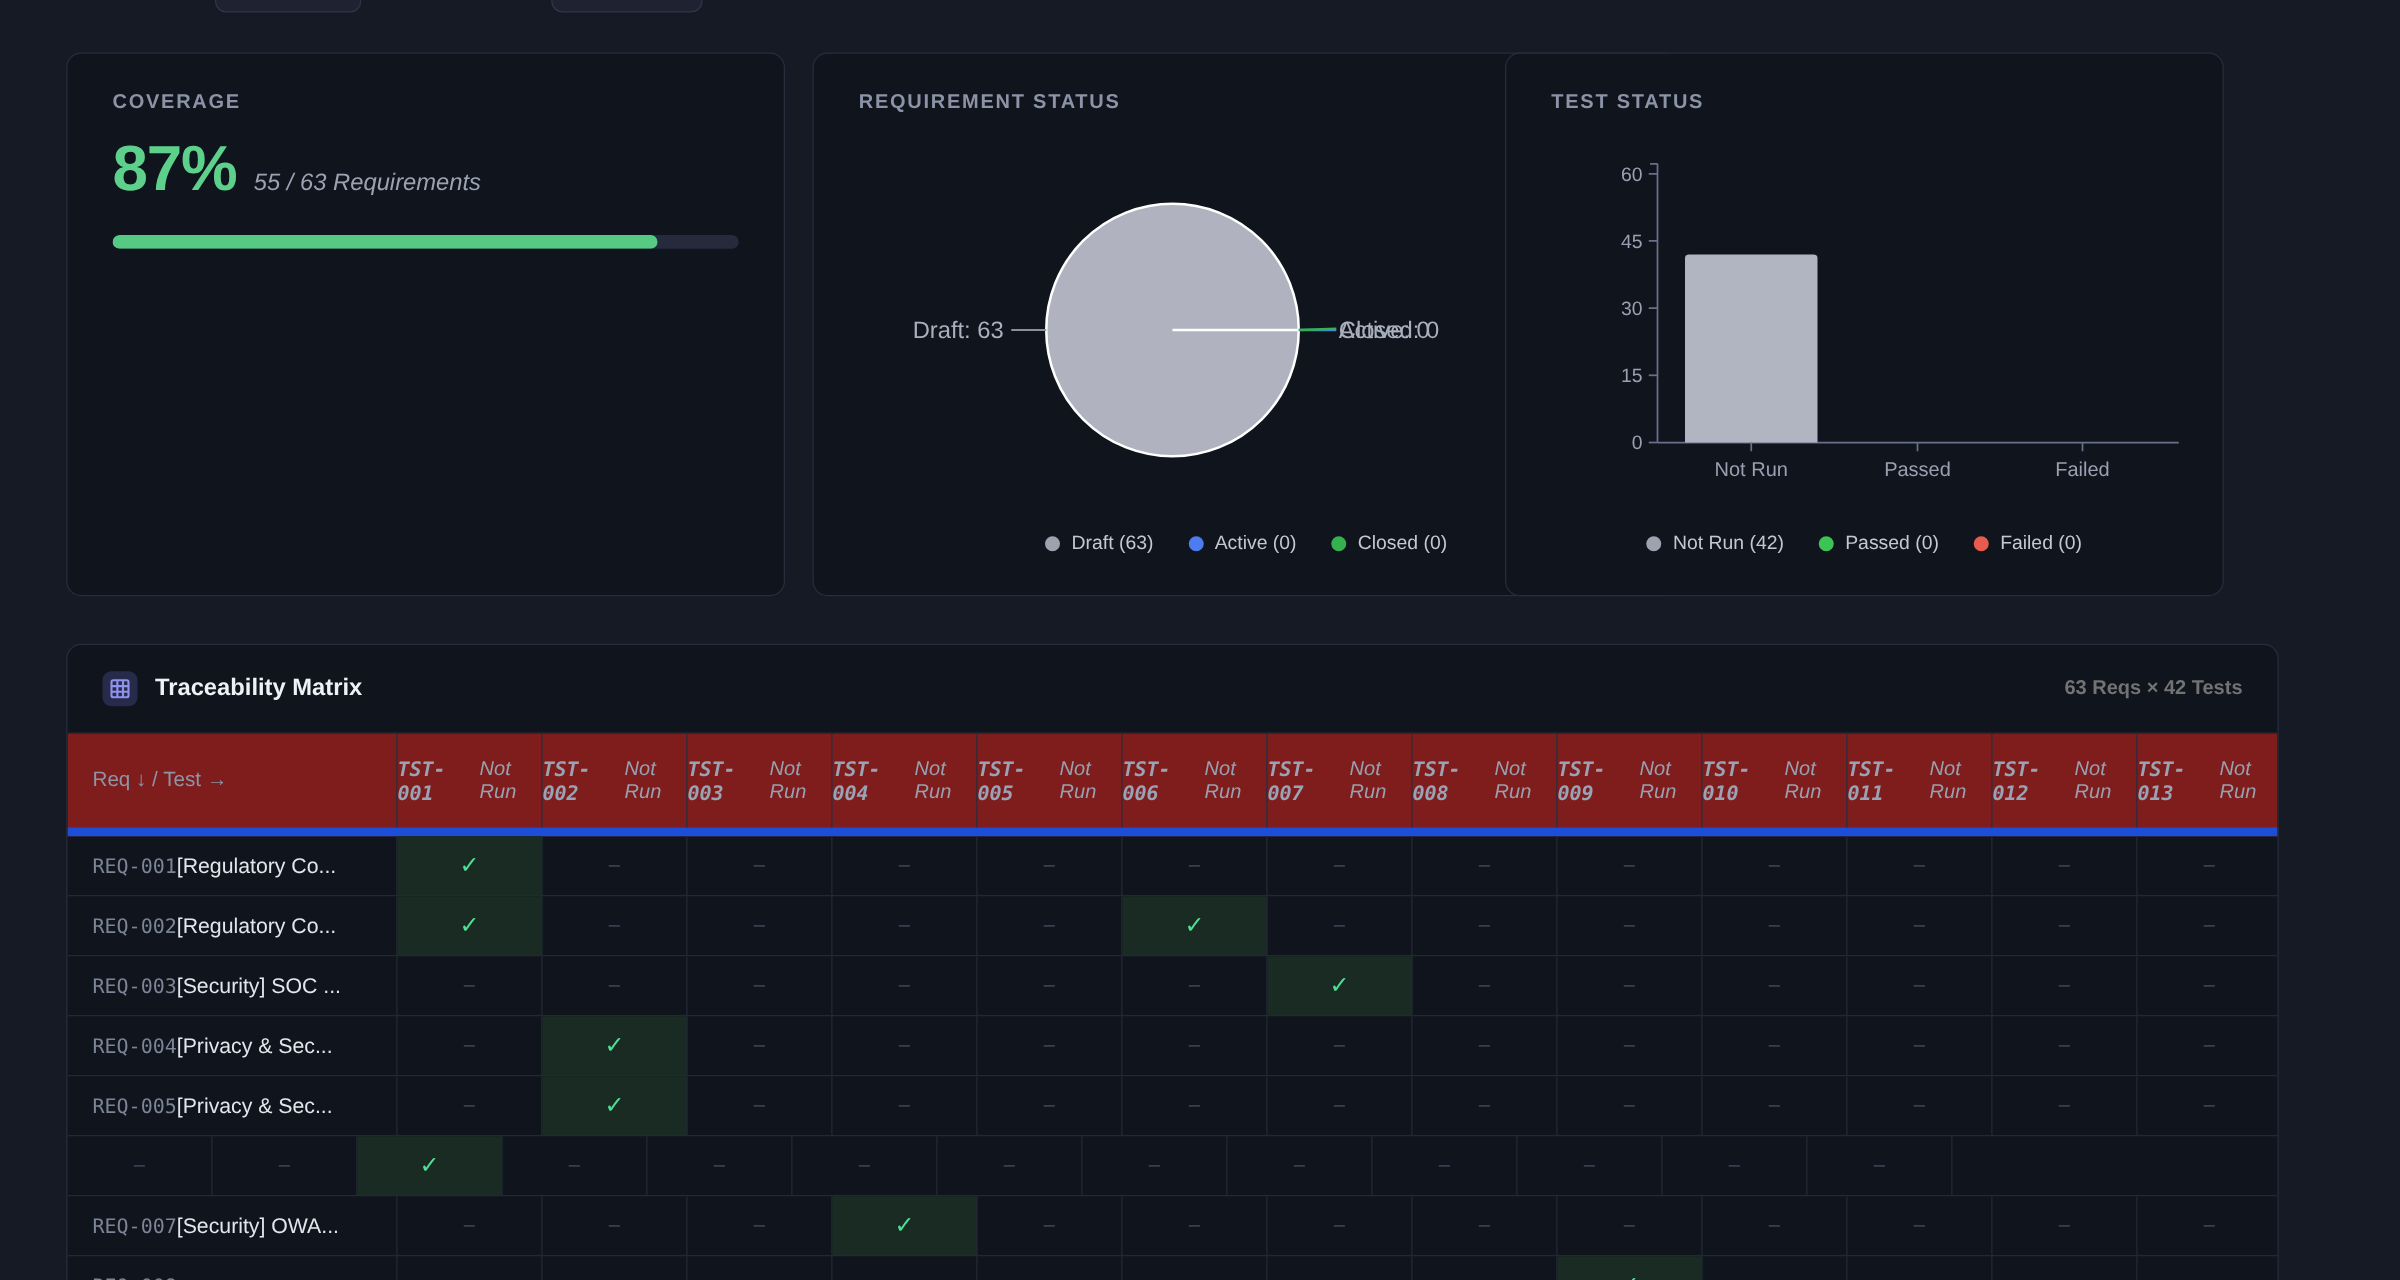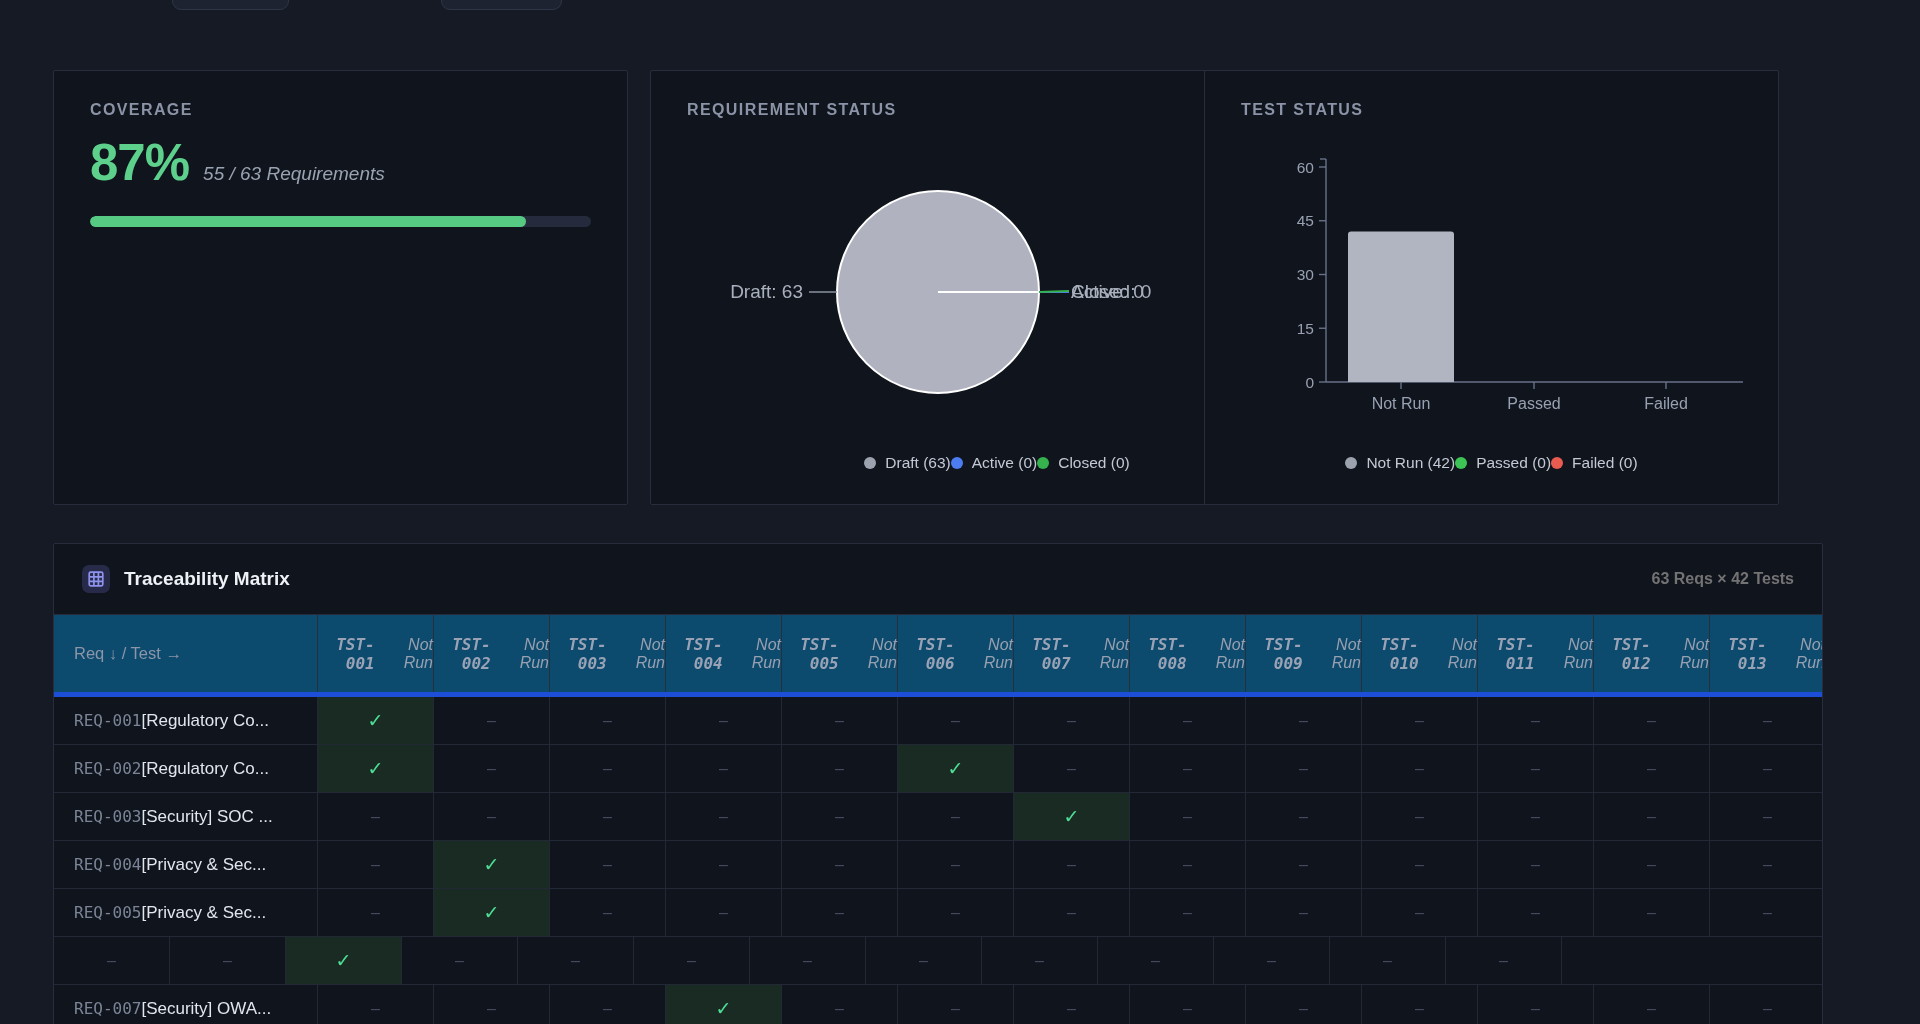--- a/index.html
+++ b/index.html
@@ -11,21 +11,21 @@
     position:relative;
   }
 
   
   .pbtn { position:absolute; top:-9px; height:19px; border-radius:9px;
           background:#1d2331; border:1px solid #2f3547; }
   #pbtn1 { left:172px; width:117px; }
   #pbtn2 { left:441px; width:121px; }
 
   .card { position:absolute; background:#10141d; border:1px solid #272d3d;
-          border-radius:2px;margin-top:28px; }
+          border-radius:12px; }
   #card-coverage { left:53px;  top:42px; width:575px; height:435px; }
   #card-req      { left:650px; top:42px; width:694px; height:435px; }
   #card-test     { left:1204px;top:42px; width:575px; height:435px; }
   .card-title { position:absolute; top:30px; left:36px; font-size:16px;
                 font-weight:700; letter-spacing:1.4px; color:#8b93a6; }
 
   
   .cov-line { position:absolute; left:36px; top:62px; display:flex;
               align-items:baseline; gap:14px; }
   .cov-pct { font-size:51px; font-weight:700; color:#5dd18c; letter-spacing:-1px; }
@@ -33,37 +33,37 @@
   .progress { position:absolute; left:36px; right:36px; top:145px; height:11px;
               border-radius:6px; background:#252b3c; overflow:hidden; }
   .progress-fill { height:100%; border-radius:6px; background:#56ca83; }
 
   .chart-svg { position:absolute; left:0; top:0; }
   .pie-label { font-size:19px; fill:#a9b0bd; }
   .tick-label { font-size:15.5px; fill:#98a1b1; }
   .cat-label { font-size:16px; fill:#98a1b1; }
 
   .legend { position:absolute; left:0; right:0; bottom:32px; display:flex;
-            justify-content:center; align-items:flex-start; }
+            justify-content:center; align-items:flex-start; gap:28px; }
   .legend-item { display:flex; align-items:center; gap:9px; font-size:15.5px;
                  color:#c3c9d4; }
   .legend-dot { width:12px; height:12px; border-radius:50%; }
 
   
   #matrix-card { left:53px; top:515px; width:1770px; height:560px; overflow:hidden; }
   .matrix-header { height:70px; display:flex; align-items:center; padding:0 28px; }
   .icon-box { width:28px; height:28px; border-radius:7px; background:#272b49;
               display:flex; align-items:center; justify-content:center;
               margin-right:14px; flex:0 0 28px; }
   .matrix-title { font-size:19px; font-weight:700; color:#eef1f6; }
   .matrix-summary { margin-left:auto; font-size:16px; color:#737373;font-weight:bold; }
 
   .m-table { border-top:1px solid #262c3b; }
-  .m-head { display:flex; height:82px; background:#0c4a6e;
-            border-bottom:5px solid #1d4ed8;text-align:right; }
+  .m-head { display:flex; height:82px; background:#7f1d1d;
+            border-bottom:7px solid #1d4ed8; }
   .m-corner { flex:0 0 264px; display:flex; align-items:center;
               padding-left:20px; font-size:16.5px; color:#8d95a8;
               border-right:1px solid #272e3e; }
   .m-colhead { flex:0 0 116px; display:flex; flex-direction:row;
                align-items:center; justify-content:center; gap:9px;
                border-right:1px solid #272e3e;font-style:italic; }
   .m-colhead .cid { font-family:"DejaVu Sans Mono","Liberation Mono",monospace;
                     font-size:16px; font-weight:700; color:#9aa3b5; }
   .m-colhead .cstatus { font-size:16px; color:#98a0b0; }
 

